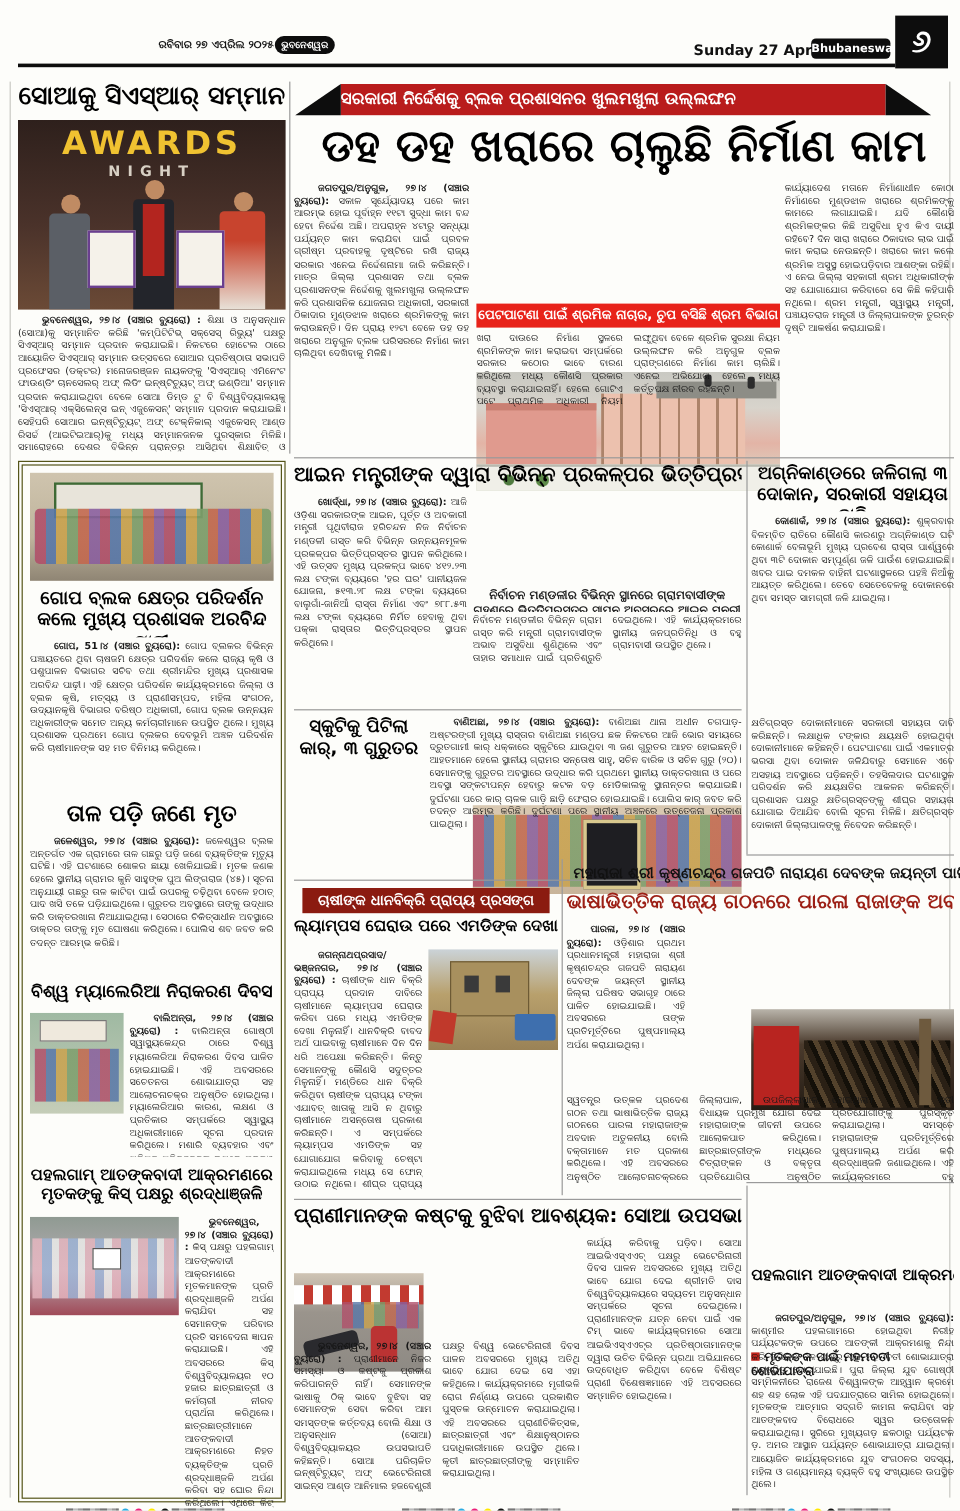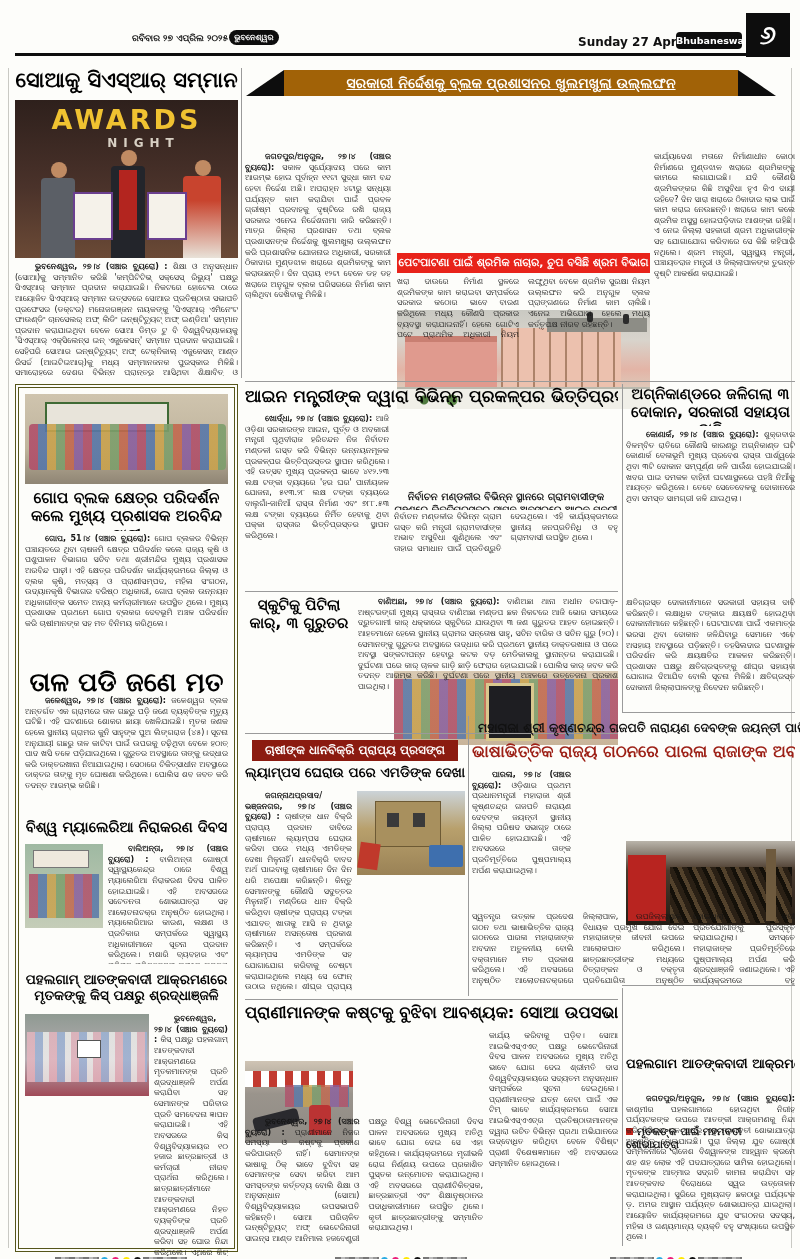--- a/index.html
+++ b/index.html
@@ -12,21 +12,21 @@
   .vline{position:absolute;width:1px;background:#9a9a9a;}
   .hline{position:absolute;height:1px;background:#9a9a9a;}
   .ph{position:relative;overflow:hidden;background:#d8d5cf;}
   .pill{background:#0d0d0d;color:#fff;border-radius:9px;text-align:center;font-weight:bold;}
   
   #logo-odia{font-size:37px;font-weight:900;letter-spacing:1px;color:#0b0b0b;line-height:1;}
   #logo-strip{position:absolute;left:46px;top:2px;width:66px;height:9px;background:#0d0d0d;color:#fff;
               font-size:5px;letter-spacing:2px;text-align:center;line-height:9px;font-weight:bold;}
   #logo-dot{position:absolute;left:24px;top:8px;width:7px;height:7px;border-radius:50%;background:#e01414;border:1px solid #0d0d0d;}
   
-  .ribbon{background:#a16207;color:#fff;font-weight:bold;text-align:center;text-decoration:underline;}
+  .ribbon{background:#b91c1c;color:#fff;font-weight:bold;}
   .ribbon:before{content:"";position:absolute;left:-38px;top:0;width:0;height:0;
                  border-bottom:26px solid #0d0d0d;border-left:38px solid transparent;}
   .ribbon:after{content:"";position:absolute;right:-38px;top:0;width:0;height:0;
                 border-bottom:26px solid #0d0d0d;border-right:38px solid transparent;}
   .capred{background:#e8231a;color:#fff;font-weight:bold;text-align:center;}
   .tagmaroon{background:#8b1b10;color:#fff;font-weight:bold;text-align:center;}
   #leftbox{border:4px double #55551a;padding:6px;box-sizing:border-box;}
   .person{position:absolute;border-radius:4px 4px 0 0;}
   .head{position:absolute;border-radius:50%;background:#c08b63;}
   .gradbar{height:12px;width:30px;background:linear-gradient(90deg,#2e7fc2,#dfeefc);}
@@ -48,38 +48,39 @@
   <div class="abs" style="left:578px;top:35px;font-size:12px;font-weight:bold;">Sunday 27 April 2025</div>
   <div class="abs pill" style="left:676px;top:32px;width:66px;height:17px;font-size:9.5px;line-height:17px;border-radius:4px;">Bhubaneswar</div>
   <div class="abs" style="left:746px;top:13px;width:44px;height:44px;background:#0d0d0d;color:#fff;font-size:26px;font-weight:900;text-align:center;line-height:44px;">୬</div>
   <div class="abs" style="left:15px;top:53px;width:731px;height:3px;background:#0d0d0d;"></div>
 
   <div class="vline" style="left:241px;top:68px;height:310px;"></div>
 
   <div class="abs hl" style="left:15px;top:68px;width:223px;height:28px;font-size:21px;">ସୋଆକୁ ସିଏସ୍ଆର୍ ସମ୍ମାନ</div>
   <div class="abs ph" style="left:15px;top:100px;width:223px;height:158px;background:linear-gradient(180deg,#2e201c 0%,#4a322a 55%,#6b4a36 100%);">
     <div style="position:absolute;left:0;top:4px;width:100%;text-align:center;font-size:27px;font-weight:900;color:#f0c231;letter-spacing:3px;">AWARDS</div>
-    <div style="position:absolute;left:0;top:36px;width:100%;text-align:center;font-size:12px;font-weight:bold;color:#d8d0c4;letter-spacing:6px;padding-left:17px;">NIGHT</div>
+    <div style="position:absolute;left:0;top:36px;width:100%;text-align:center;font-size:12px;font-weight:bold;color:#d8d0c4;letter-spacing:6px;">NIGHT</div>
     <div style="position:absolute;left:90px;top:118px;font-size:9px;color:#e4d9a8;">nd Jub</div>
     <div class="person" style="left:26px;top:78px;width:34px;height:80px;background:#5b5f66;"></div>
     <div class="head" style="left:36px;top:62px;width:16px;height:16px;"></div>
     <div class="person" style="left:96px;top:66px;width:34px;height:92px;background:#23252b;"></div>
     <div class="head" style="left:106px;top:50px;width:16px;height:16px;"></div>
     <div style="position:absolute;left:104px;top:70px;width:18px;height:60px;background:#b3251f;"></div>
     <div class="person" style="left:168px;top:76px;width:38px;height:82px;background:linear-gradient(180deg,#c8442e 30%,#e8e2d8 100%);"></div>
     <div class="head" style="left:180px;top:60px;width:16px;height:16px;"></div>
     <div style="position:absolute;left:58px;top:92px;width:36px;height:44px;background:#f5f2ea;border:2px solid #6a3f8f;"></div>
     <div style="position:absolute;left:132px;top:92px;width:36px;height:44px;background:#f5f2ea;border:2px solid #6a3f8f;"></div>
   </div>
   <div class="abs bt" style="left:15px;top:262px;width:223px;height:114px;">
     <span class="dl">ଭୁବନେଶ୍ୱର, ୨୭।୪ (ସଞ୍ଚାର ବ୍ୟୁରୋ) :</span>
     <span>ଶିକ୍ଷା ଓ ଅନୁସନ୍ଧାନ (ସୋଆ)କୁ ସମ୍ମାନିତ କରିଛି 'କମ୍ପିଟିଟିଭ୍ ସକ୍ସେସ୍ ରିଭ୍ୟୁ' ପକ୍ଷରୁ ସିଏସ୍ଆର୍ ସମ୍ମାନ ପ୍ରଦାନ କରାଯାଇଛି। ନିକଟରେ ହୋଟେଲ ଠାରେ ଆୟୋଜିତ ସିଏସ୍ଆର୍ ସମ୍ମାନ ଉତ୍ସବରେ ସୋଆର ପ୍ରତିଷ୍ଠାତା ସଭାପତି ପ୍ରଫେସର (ଡକ୍ଟର) ମନୋଜରଞ୍ଜନ ନାୟକଙ୍କୁ 'ସିଏସ୍ଆର୍ ଏମିନେଂଟ ଫାଉଣ୍ଡିଂ ଚାନସେଲର୍ ଅଫ୍ ଲିଡିଂ ଇନ୍ଷ୍ଟିଚ୍ୟୁଟ୍ ଅଫ୍ ଇଣ୍ଡିଆ' ସମ୍ମାନ ପ୍ରଦାନ କରାଯାଇଥିବା ବେଳେ ସୋଆ ଡିମ୍ଡ ଟୁ ବି ବିଶ୍ୱବିଦ୍ୟାଳୟକୁ 'ସିଏସ୍ଆର୍ ଏକ୍ସିଲେନ୍ସ ଇନ୍ ଏଜୁକେସନ୍' ସମ୍ମାନ ପ୍ରଦାନ କରାଯାଇଛି। ସେହିପରି ସୋଆର ଇନ୍ଷ୍ଟିଚ୍ୟୁଟ୍ ଅଫ୍ ଟେକ୍ନିକାଲ୍ ଏଜୁକେସନ୍ ଆଣ୍ଡ ରିସର୍ଚ୍ଚ (ଆଇଟିଇଆର୍)କୁ ମଧ୍ୟ ସମ୍ମାନଜନକ ପୁରସ୍କାର ମିଳିଛି। ସମାରୋହରେ ଦେଶର ବିଭିନ୍ନ ପ୍ରାନ୍ତରୁ ଆସିଥିବା ଶିକ୍ଷାବିତ୍ ଓ ଶିଳ୍ପପତିମାନେ ଉପସ୍ଥିତ ଥିଲେ। ସୋଆ ପକ୍ଷରୁ ଏହି ସମ୍ମାନ ଗ୍ରହଣ କରାଯାଇଥିଲା।</span>
   </div>
 
   <div class="abs ribbon" style="left:284px;top:70px;width:454px;height:26px;font-size:14px;line-height:26px;">ସରକାରୀ ନିର୍ଦ୍ଦେଶକୁ ବ୍ଲକ ପ୍ରଶାସନର ଖୁଲମଖୁଲା ଉଲ୍ଲଙ୍ଘନ</div>
+  <div class="abs hl" style="left:245px;top:100px;width:550px;height:48px;font-size:37px;white-space:nowrap;">ଡହ ଡହ ଖରାରେ ଚାଲୁଛି ନିର୍ମାଣ କାମ</div>
 
   <div class="abs bt" style="left:245px;top:152px;width:146px;height:226px;">
     <span class="dl">ଜଗତପୁର/ଅନୁଗୁଳ, ୨୭।୪ (ସଞ୍ଚାର ବ୍ୟୁରୋ):</span>
     <span>ସକାଳ ସୂର୍ଯ୍ୟୋଦୟ ପରେ କାମ ଆରମ୍ଭ ହୋଇ ପୂର୍ବାହ୍ନ ୧୧ଟା ସୁଦ୍ଧା କାମ ବନ୍ଦ ହେବା ନିର୍ଦ୍ଦେଶ ଅଛି। ଅପରାହ୍ନ ୪ଟାରୁ ସନ୍ଧ୍ୟା ପର୍ଯ୍ୟନ୍ତ କାମ କରାଯିବା ପାଇଁ ପ୍ରବଳ ଗ୍ରୀଷ୍ମ ପ୍ରବାହକୁ ଦୃଷ୍ଟିରେ ରଖି ରାଜ୍ୟ ସରକାର ଏନେଇ ନିର୍ଦ୍ଦେଶନାମା ଜାରି କରିଛନ୍ତି। ମାତ୍ର ଜିଲ୍ଲା ପ୍ରଶାସନ ତଥା ବ୍ଲକ ପ୍ରଶାସନଙ୍କ ନିର୍ଦ୍ଦେଶକୁ ଖୁଲମଖୁଲା ଉଲ୍ଲଙ୍ଘନ କରି ପ୍ରଶାସନିକ ଯୋଜନାର ଅଧିକାରୀ, ସରକାରୀ ଠିକାଦାର ମୁଣ୍ଡଝାଳ ଖରାରେ ଶ୍ରମିକଙ୍କୁ କାମ କରାଉଛନ୍ତି। ଦିନ ପ୍ରାୟ ୧୨ଟା ବେଳେ ଡହ ଡହ ଖରାରେ ଅନୁଗୁଳ ବ୍ଲକ ପରିସରରେ ନିର୍ମାଣ କାମ ଚାଲିଥିବା ଦେଖିବାକୁ ମିଳିଛି।</span>
   </div>
 
   <div class="abs ph" style="left:397px;top:152px;width:253px;height:99px;background:linear-gradient(180deg,#c9c9c2 0%,#d8d4cc 30%,#e3b4a6 60%,#d9e0cf 100%);">
     <div style="position:absolute;left:8px;top:26px;width:92px;height:52px;background:#e09a8e;border-top:6px solid #c97f72;"></div>
     <div style="position:absolute;left:104px;top:18px;width:120px;height:60px;background:#ecc1ae;background-image:repeating-linear-gradient(90deg,rgba(120,80,50,.55) 0 2px,transparent 2px 16px);"></div>
     <div style="position:absolute;left:150px;top:8px;width:100px;height:14px;background:#8d8d86;"></div>
@@ -97,21 +98,21 @@
   <div class="abs" id="leftbox" style="left:15px;top:384px;width:223px;height:868px;">
     <div class="ph" style="width:100%;height:90px;background:linear-gradient(180deg,#cfc4ae 0%,#bfb49c 60%,#8f8574 100%);">
       <div style="position:absolute;left:20px;top:8px;width:120px;height:26px;background:#e8e4da;border:2px solid #3f6a35;"></div>
       <div class="crowd" style="position:absolute;left:4px;top:30px;width:197px;height:46px;border-radius:4px;opacity:.9;"></div>
     </div>
     <div class="hl" style="margin-top:5px;font-size:15.5px;height:42px;">ଗୋପ ବ୍ଲକ କ୍ଷେତ୍ର ପରିଦର୍ଶନ କଲେ ମୁଖ୍ୟ ପ୍ରଶାସକ ଅରବିନ୍ଦ ପାଢ଼ୀ</div>
     <div class="bt" style="height:126px;margin-top:3px;">
       <span class="dl">ଗୋପ, 51।୪ (ସଞ୍ଚାର ବ୍ୟୁରୋ):</span>
       <span>ଗୋପ ବ୍ଲକର ବିଭିନ୍ନ ପଞ୍ଚାୟତରେ ଥିବା ଚାଷଜମି କ୍ଷେତ୍ର ପରିଦର୍ଶନ କଲେ ରାଜ୍ୟ କୃଷି ଓ ପଶୁପାଳନ ବିଭାଗର ସଚିବ ତଥା ଶ୍ରୀମନ୍ଦିର ମୁଖ୍ୟ ପ୍ରଶାସକ ଅରବିନ୍ଦ ପାଢ଼ୀ। ଏହି କ୍ଷେତ୍ର ପରିଦର୍ଶନ କାର୍ଯ୍ୟକ୍ରମରେ ଜିଲ୍ଲା ଓ ବ୍ଲକ କୃଷି, ମତ୍ସ୍ୟ ଓ ପ୍ରାଣୀସମ୍ପଦ, ମହିଳା ସଂଗଠନ, ଉଦ୍ୟାନକୃଷି ବିଭାଗର ବରିଷ୍ଠ ଅଧିକାରୀ, ଗୋପ ବ୍ଲକ ଉନ୍ନୟନ ଅଧିକାରୀଙ୍କ ସମେତ ଅନ୍ୟ କର୍ମଚାରୀମାନେ ଉପସ୍ଥିତ ଥିଲେ। ମୁଖ୍ୟ ପ୍ରଶାସକ ପ୍ରଥମେ ଗୋପ ବ୍ଲକର ଦେବଭୂମି ଅଞ୍ଚଳ ପରିଦର୍ଶନ କରି ଚାଷୀମାନଙ୍କ ସହ ମତ ବିନିମୟ କରିଥିଲେ।</span>
     </div>
-    <div class="hl" style="margin-top:7px;font-size:26px;height:26px;">ତାଳ ପଡ଼ି ଜଣେ ମୃତ</div>
+    <div class="hl" style="margin-top:7px;font-size:19px;height:26px;">ତାଳ ପଡ଼ି ଜଣେ ମୃତ</div>
     <div class="bt" style="height:116px;margin-top:3px;">
       <span class="dl">ଜଳେଶ୍ୱର, ୨୭।୪ (ସଞ୍ଚାର ବ୍ୟୁରୋ):</span>
       <span>ଜଳେଶ୍ୱର ବ୍ଲକ ଅନ୍ତର୍ଗତ ଏକ ଗ୍ରାମରେ ତାଳ ଗଛରୁ ପଡ଼ି ଜଣେ ବ୍ୟକ୍ତିଙ୍କ ମୃତ୍ୟୁ ଘଟିଛି। ଏହି ଘଟଣାରେ ଶୋକର ଛାୟା ଖେଳିଯାଇଛି। ମୃତକ ଜଣକ ହେଲେ ସ୍ଥାନୀୟ ଗ୍ରାମର କୁନି ସାହୁଙ୍କ ପୁଅ ଲିଙ୍ଗରାଜ (୪୫)। ସୂଚନା ଅନୁଯାୟୀ ଗଛରୁ ତାଳ କାଟିବା ପାଇଁ ଉପରକୁ ଚଢ଼ିଥିବା ବେଳେ ହଠାତ୍ ପାଦ ଖସି ତଳେ ପଡ଼ିଯାଇଥିଲେ। ଗୁରୁତର ଅବସ୍ଥାରେ ତାଙ୍କୁ ଉଦ୍ଧାର କରି ଡାକ୍ତରଖାନା ନିଆଯାଇଥିଲା। ସେଠାରେ ଚିକିତ୍ସାଧୀନ ଅବସ୍ଥାରେ ଡାକ୍ତର ତାଙ୍କୁ ମୃତ ଘୋଷଣା କରିଥିଲେ। ପୋଲିସ ଶବ ଜବତ କରି ତଦନ୍ତ ଆରମ୍ଭ କରିଛି।</span>
     </div>
     <div class="hl" style="margin-top:7px;font-size:14.5px;height:22px;">ବିଶ୍ୱ ମ୍ୟାଲେରିଆ ନିରାକରଣ ଦିବସ</div>
     <div style="margin-top:3px;height:120px;overflow:hidden;">
       <div class="ph" style="float:left;width:78px;height:84px;margin:0 5px 2px 0;background:linear-gradient(180deg,#9fb9a2 0%,#c5cdb8 100%);">
         <div class="crowd" style="position:absolute;left:4px;top:30px;width:70px;height:44px;opacity:.85;"></div>
         <div style="position:absolute;left:8px;top:6px;width:54px;height:16px;background:#efe9dd;border:1px solid #777;"></div>
       </div>

